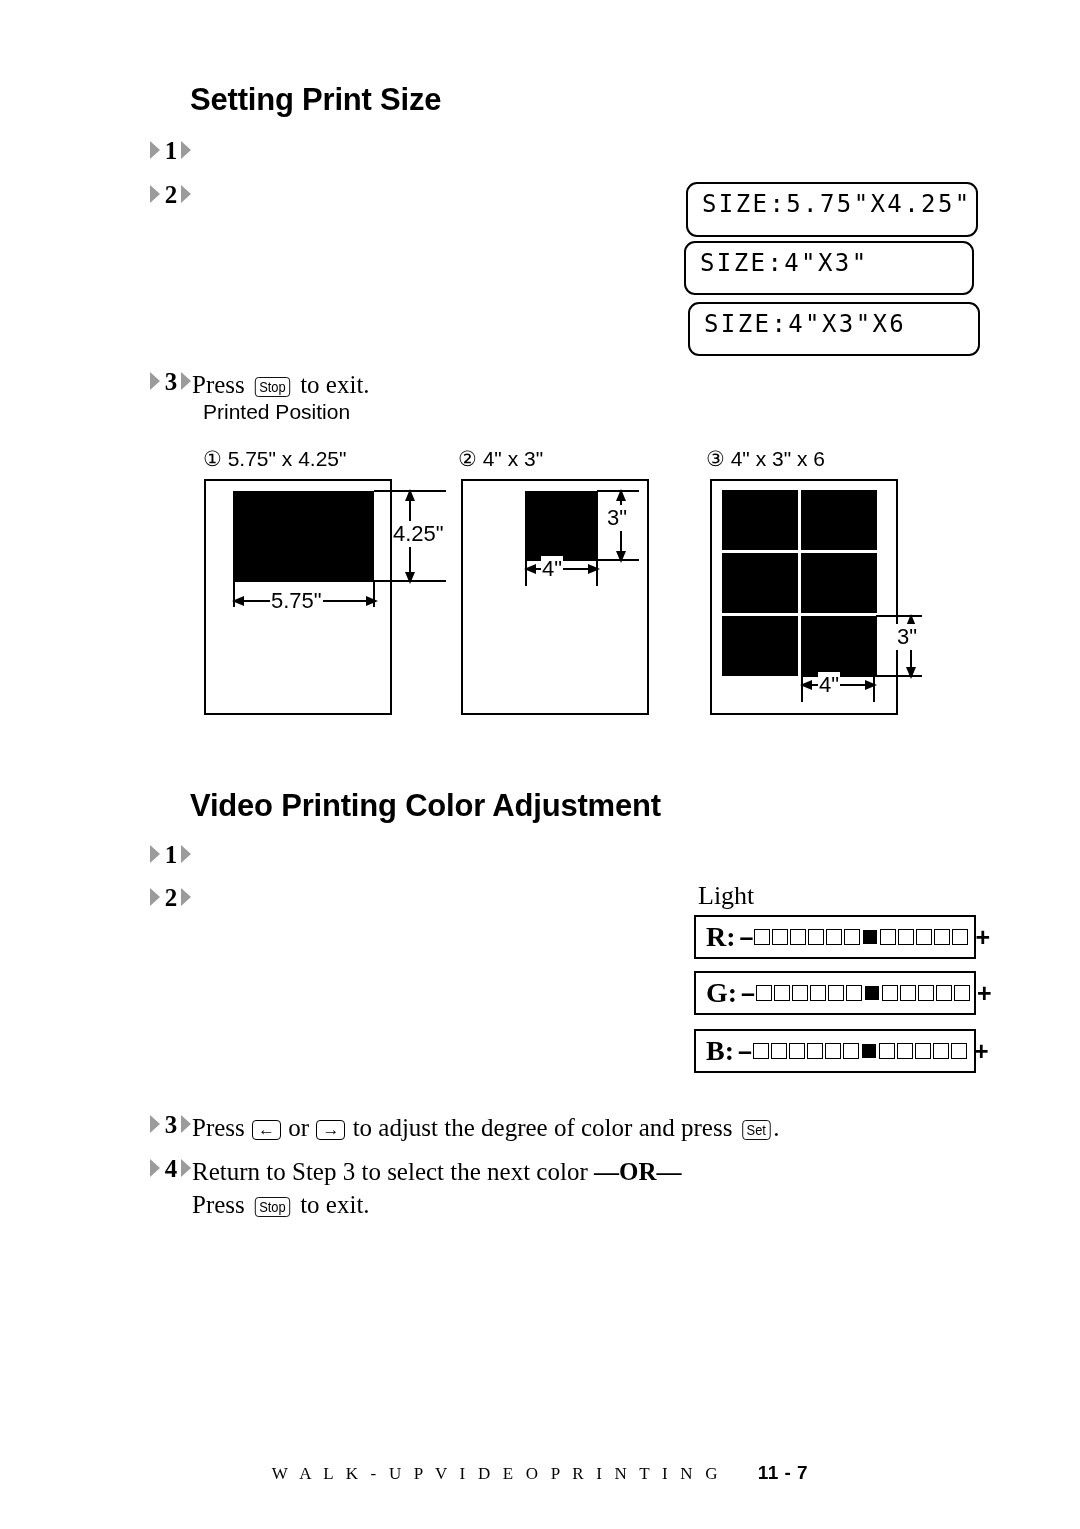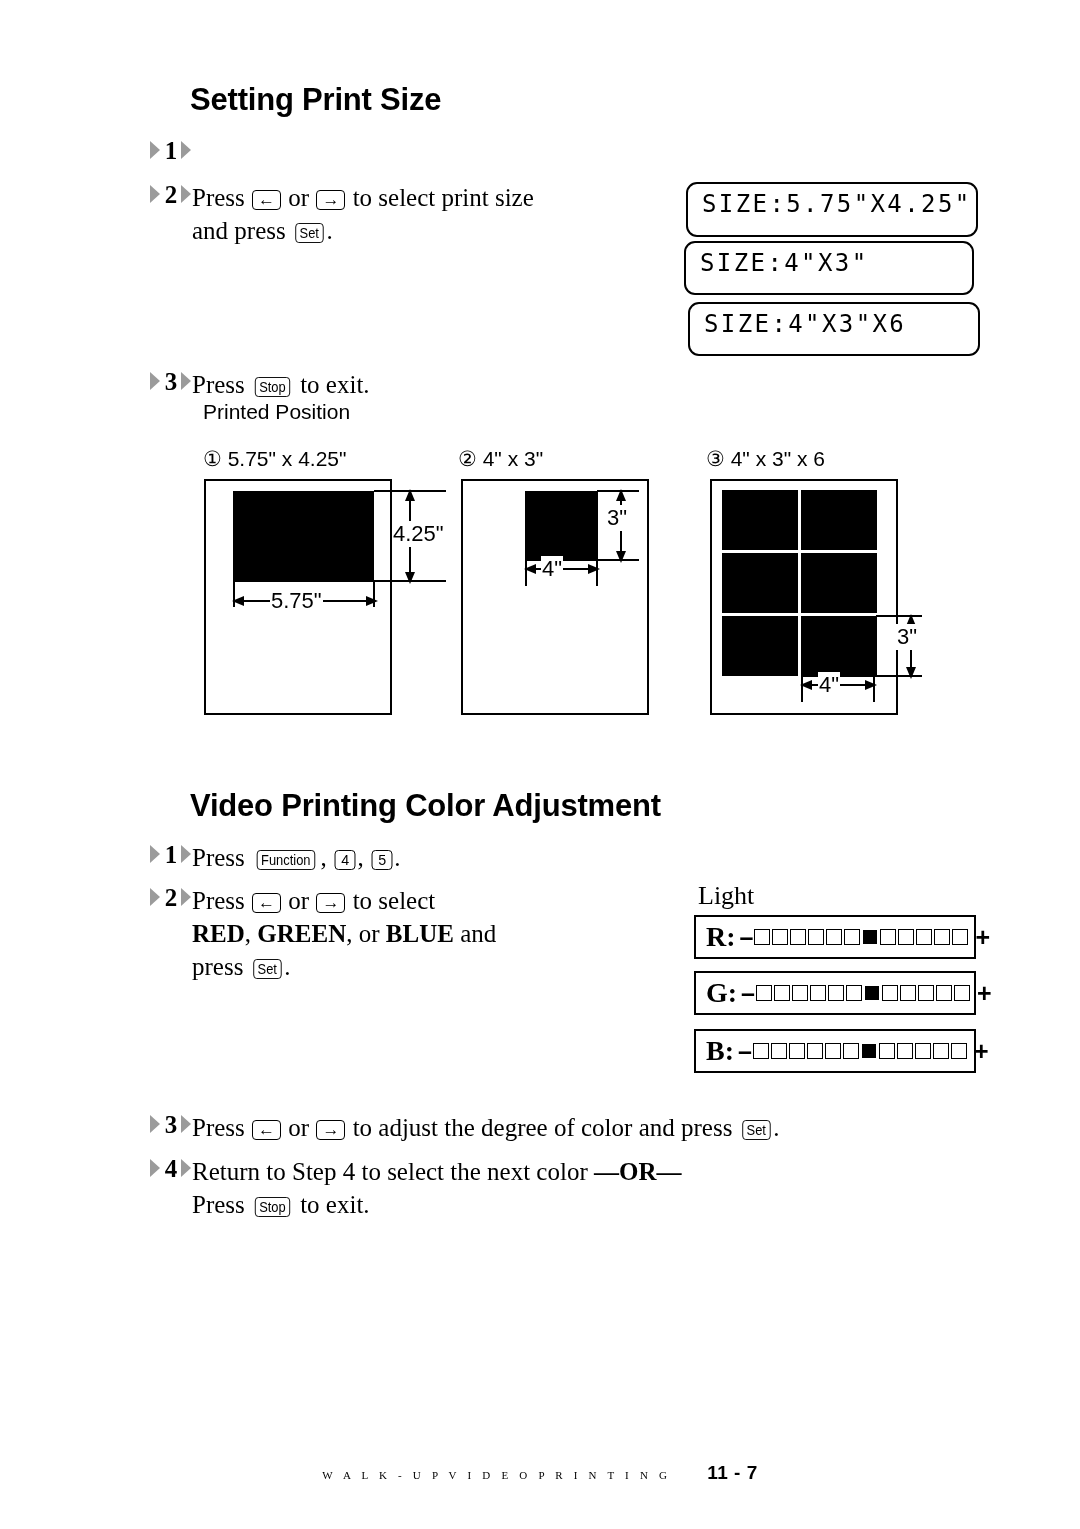--- a/index.html
+++ b/index.html
@@ -217,21 +217,21 @@
   
   #footer {
     position: absolute;
     left: 0;
     top: 1462px;
     width: 1080px;
     text-align: center;
     font-family: "Liberation Serif", serif;
   }
   #footer .ftitle {
-    font-size: 11px;
+    font-size: 17px;
     letter-spacing: 4.2px;
   }
   #footer .fpage {
     font-family: "Liberation Sans", sans-serif;
     font-weight: bold;
     font-size: 19px;
     letter-spacing: 0.5px;
     margin-left: 36px;
   }
 </style>
@@ -248,24 +248,20 @@
       <span class="tri-right"></span>
       <span class="num">1</span>
     </div>
   </div>
 
   <div class="step" style="left:150px; top:180px; width:560px;">
     <div class="step-marker">
       <span class="tri-left"></span>
       <span class="tri-right"></span>
       <span class="num">2</span>
-    </div>
-    <div class="step-body">
-      <span>Press </span><span class="key arrow-key">←</span><span> or </span><span class="key arrow-key">→</span><span> to select print size</span><br>
-      <span>and press </span><span class="key">Set</span><span>.</span>
     </div>
   </div>
 
   <div class="step" style="left:150px; top:367px; width:560px;">
     <div class="step-marker">
       <span class="tri-left"></span>
       <span class="tri-right"></span>
       <span class="num">3</span>
     </div>
     <div class="step-body">
@@ -357,35 +353,27 @@
   <div class="dim-label" style="left:818px; top:672px;">4"</div>
 
   <h1 class="section-heading" id="heading-color-adjust" style="margin:0;">Video Printing Color Adjustment</h1>
 
   <div class="step" style="left:150px; top:840px; width:560px;">
     <div class="step-marker">
       <span class="tri-left"></span>
       <span class="tri-right"></span>
       <span class="num">1</span>
     </div>
-    <div class="step-body">
-      <span>Press </span><span class="key">Function</span><span>, </span><span class="key num-key">4</span><span>, </span><span class="key num-key">5</span><span>.</span>
-    </div>
   </div>
 
   <div class="step" style="left:150px; top:883px; width:560px;">
     <div class="step-marker">
       <span class="tri-left"></span>
       <span class="tri-right"></span>
       <span class="num">2</span>
-    </div>
-    <div class="step-body">
-      <span>Press </span><span class="key arrow-key">←</span><span> or </span><span class="key arrow-key">→</span><span> to select</span><br>
-      <span class="bold">RED</span><span>, </span><span class="bold">GREEN</span><span>, or </span><span class="bold">BLUE</span><span> and</span><br>
-      <span>press </span><span class="key">Set</span><span>.</span>
     </div>
   </div>
 
   <div class="step" style="left:150px; top:1110px; width:760px;">
     <div class="step-marker">
       <span class="tri-left"></span>
       <span class="tri-right"></span>
       <span class="num">3</span>
     </div>
     <div class="step-body" style="white-space:nowrap;">
@@ -393,21 +381,21 @@
     </div>
   </div>
 
   <div class="step" style="left:150px; top:1154px; width:760px;">
     <div class="step-marker">
       <span class="tri-left"></span>
       <span class="tri-right"></span>
       <span class="num">4</span>
     </div>
     <div class="step-body" style="white-space:nowrap;">
-      <span>Return to Step 4 to select the next color </span><span class="bold">—OR—</span><br>
+      <span>Return to Step 3 to select the next color </span><span class="bold">—OR—</span><br>
       <span>Press </span><span class="key">Stop</span><span> to exit.</span>
     </div>
   </div>
 
   <div class="scale-label" style="left:698px; top:881px;text-align:right;">Light</div>
   <div class="scale-label" style="left:920px; top:881px;margin-top:36px;">Dark</div>
 
   <div class="rgb-lcd" style="left:694px; top:915px; width:282px; height:44px;">
     <span class="rgb-label">R:</span>
     <span class="rgb-minus">–</span>

